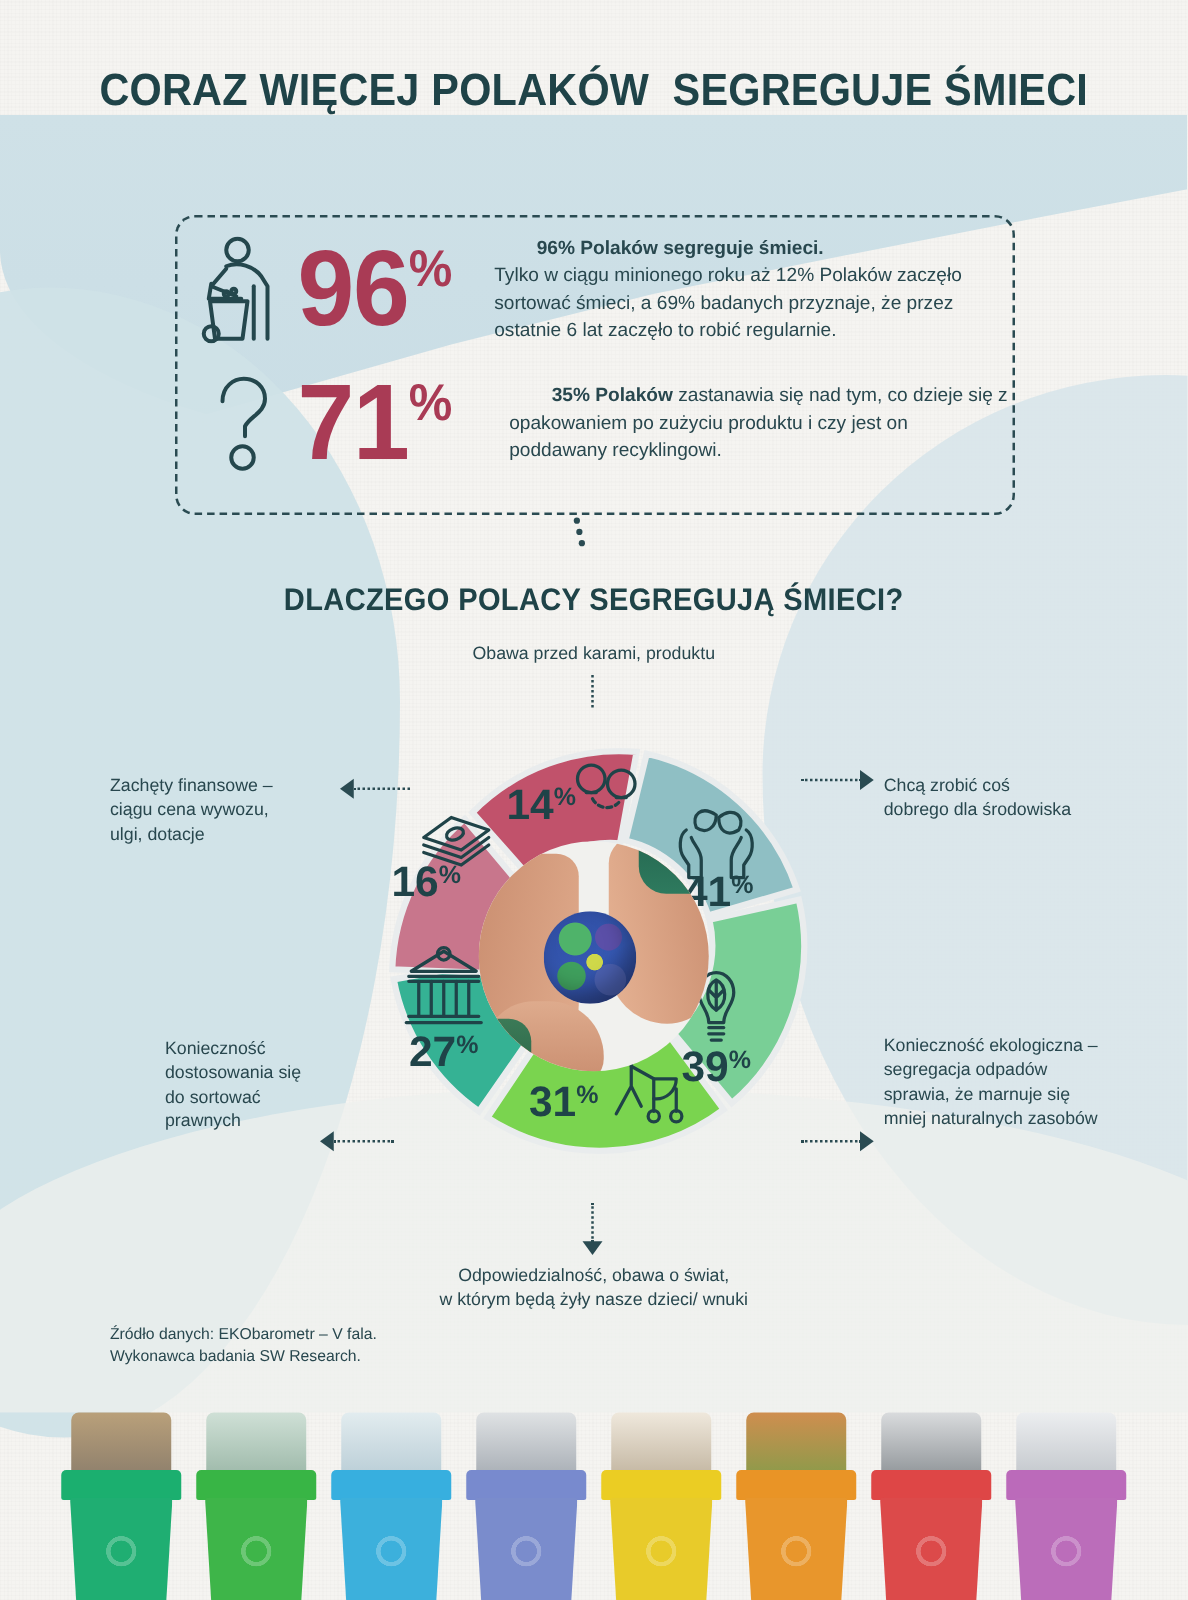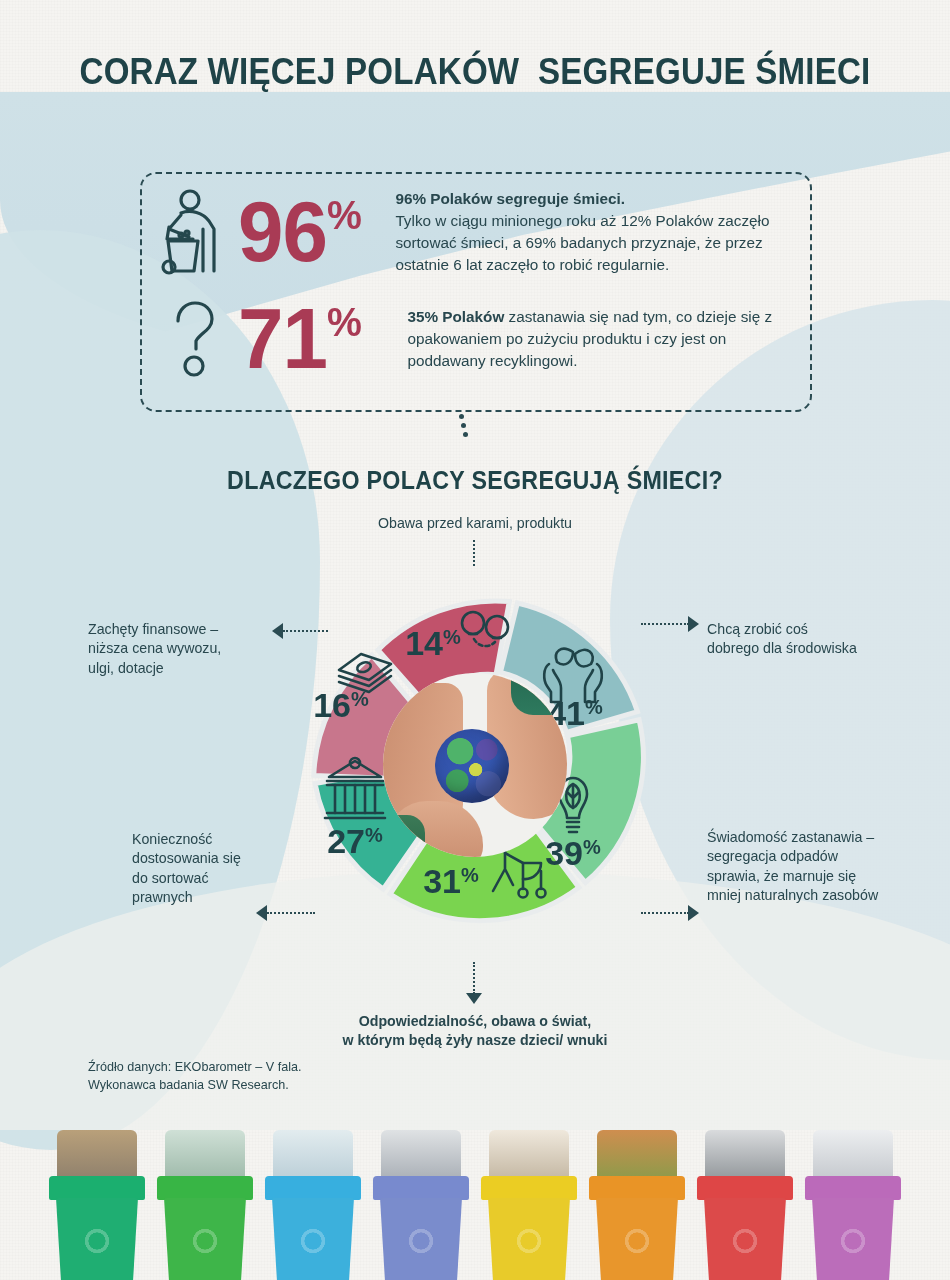--- a/index.html
+++ b/index.html
@@ -76,21 +76,21 @@
   .stat-row .icon{ width:88px; display:flex; justify-content:center; }
   .stat-num{
     font-family:"Liberation Sans Narrow","Liberation Sans",sans-serif;
     font-weight:800; font-size:86px; line-height:.85; color:#a93b55;
     letter-spacing:-1px; transform:scaleX(.95); transform-origin:left center;
   }
   .stat-num sup{ font-size:.48em; vertical-align:top; line-height:1; }
   .stat-text{
     font-size:15.3px; line-height:1.43; color:#28474e; max-width:420px;
   }
-  .stat-text b{ font-weight:700; }
+  .stat-text b{ font-weight:700;margin-left:34px; }
 
   
   .section-title{
     position:absolute; top:466px; left:0; width:950px; text-align:center;
     font-family:"Liberation Sans Narrow","Liberation Sans",sans-serif;
     font-weight:800; font-size:25px; color:#1f4348; letter-spacing:.3px;
     transform:scaleX(.93);
   }
 
   .donut-wrap{ position:absolute; left:255px; top:545px; width:440px; height:440px; }
@@ -303,45 +303,45 @@
   <div class="hand" style="left:4px; bottom:-10px; width:96px; height:66px; border-radius:40px 44px 20px 20px; background:linear-gradient(180deg,#deab8d,#c98d6f);"></div>
   <div style="position:absolute;right:-6px;top:-10px;width:62px;height:52px;border-radius:0 0 22px 22px;background:linear-gradient(180deg,#24664f,#2e7a5e);"></div>
   <div style="position:absolute;left:-16px;bottom:-6px;width:58px;height:48px;border-radius:18px;background:linear-gradient(180deg,#3c7a57,#2a6547);"></div>
   <div class="globe"></div>
 </div>
 
 <div class="seg-label lbl-top" style="white-space:pre-line;">Obawa przed karami, produktu</div>
 <div class="dots-v" style="left:473px; top:540px; height:26px;"></div>
 
 <div class="seg-label lbl-left-1" style="white-space:pre-line;">Zachęty finansowe –
-niższa cena wywozu,
+ciągu cena wywozu,
 ulgi, dotacje</div>
 <div class="dots" style="left:283px; top:630px; width:45px;"></div>
 <div class="tri tri-left" style="left:272px; top:623px;"></div>
 
 <div class="seg-label lbl-left-2" style="white-space:pre-line;">Konieczność
 dostosowania się
 do sortować
 prawnych</div>
 <div class="dots" style="left:267px; top:912px; width:48px;"></div>
 <div class="tri tri-left" style="left:256px; top:905px;"></div>
 
 <div class="seg-label lbl-right-1" style="white-space:pre-line;">Chcą zrobić coś
 dobrego dla środowiska</div>
 <div class="dots" style="left:641px; top:623px; width:48px;"></div>
 <div class="tri tri-right" style="left:688px; top:616px;"></div>
 
-<div class="seg-label lbl-right-2" style="white-space:pre-line;">Świadomość zastanawia –
+<div class="seg-label lbl-right-2" style="white-space:pre-line;">Konieczność ekologiczna –
 segregacja odpadów
 sprawia, że marnuje się
 mniej naturalnych zasobów</div>
 <div class="dots" style="left:641px; top:912px; width:48px;"></div>
 <div class="tri tri-right" style="left:688px; top:905px;"></div>
 
-<div class="seg-label lbl-bottom" style="white-space:pre-line;font-weight:bold;">Odpowiedzialność, obawa o świat,
+<div class="seg-label lbl-bottom" style="white-space:pre-line;">Odpowiedzialność, obawa o świat,
 w którym będą żyły nasze dzieci/ wnuki</div>
 <div class="dots-v" style="left:473px; top:962px; height:32px;"></div>
 <div class="tri tri-down" style="left:466px; top:993px;"></div>
 
 <div class="source" style="white-space:pre-line;">Źródło danych: EKObarometr – V fala.
 Wykonawca badania SW Research.</div>
 
 <div class="bins">
   <div class="bin">
     <div class="waste" style="background:linear-gradient(180deg,#b9a07a,#8d7f6c);"></div>

